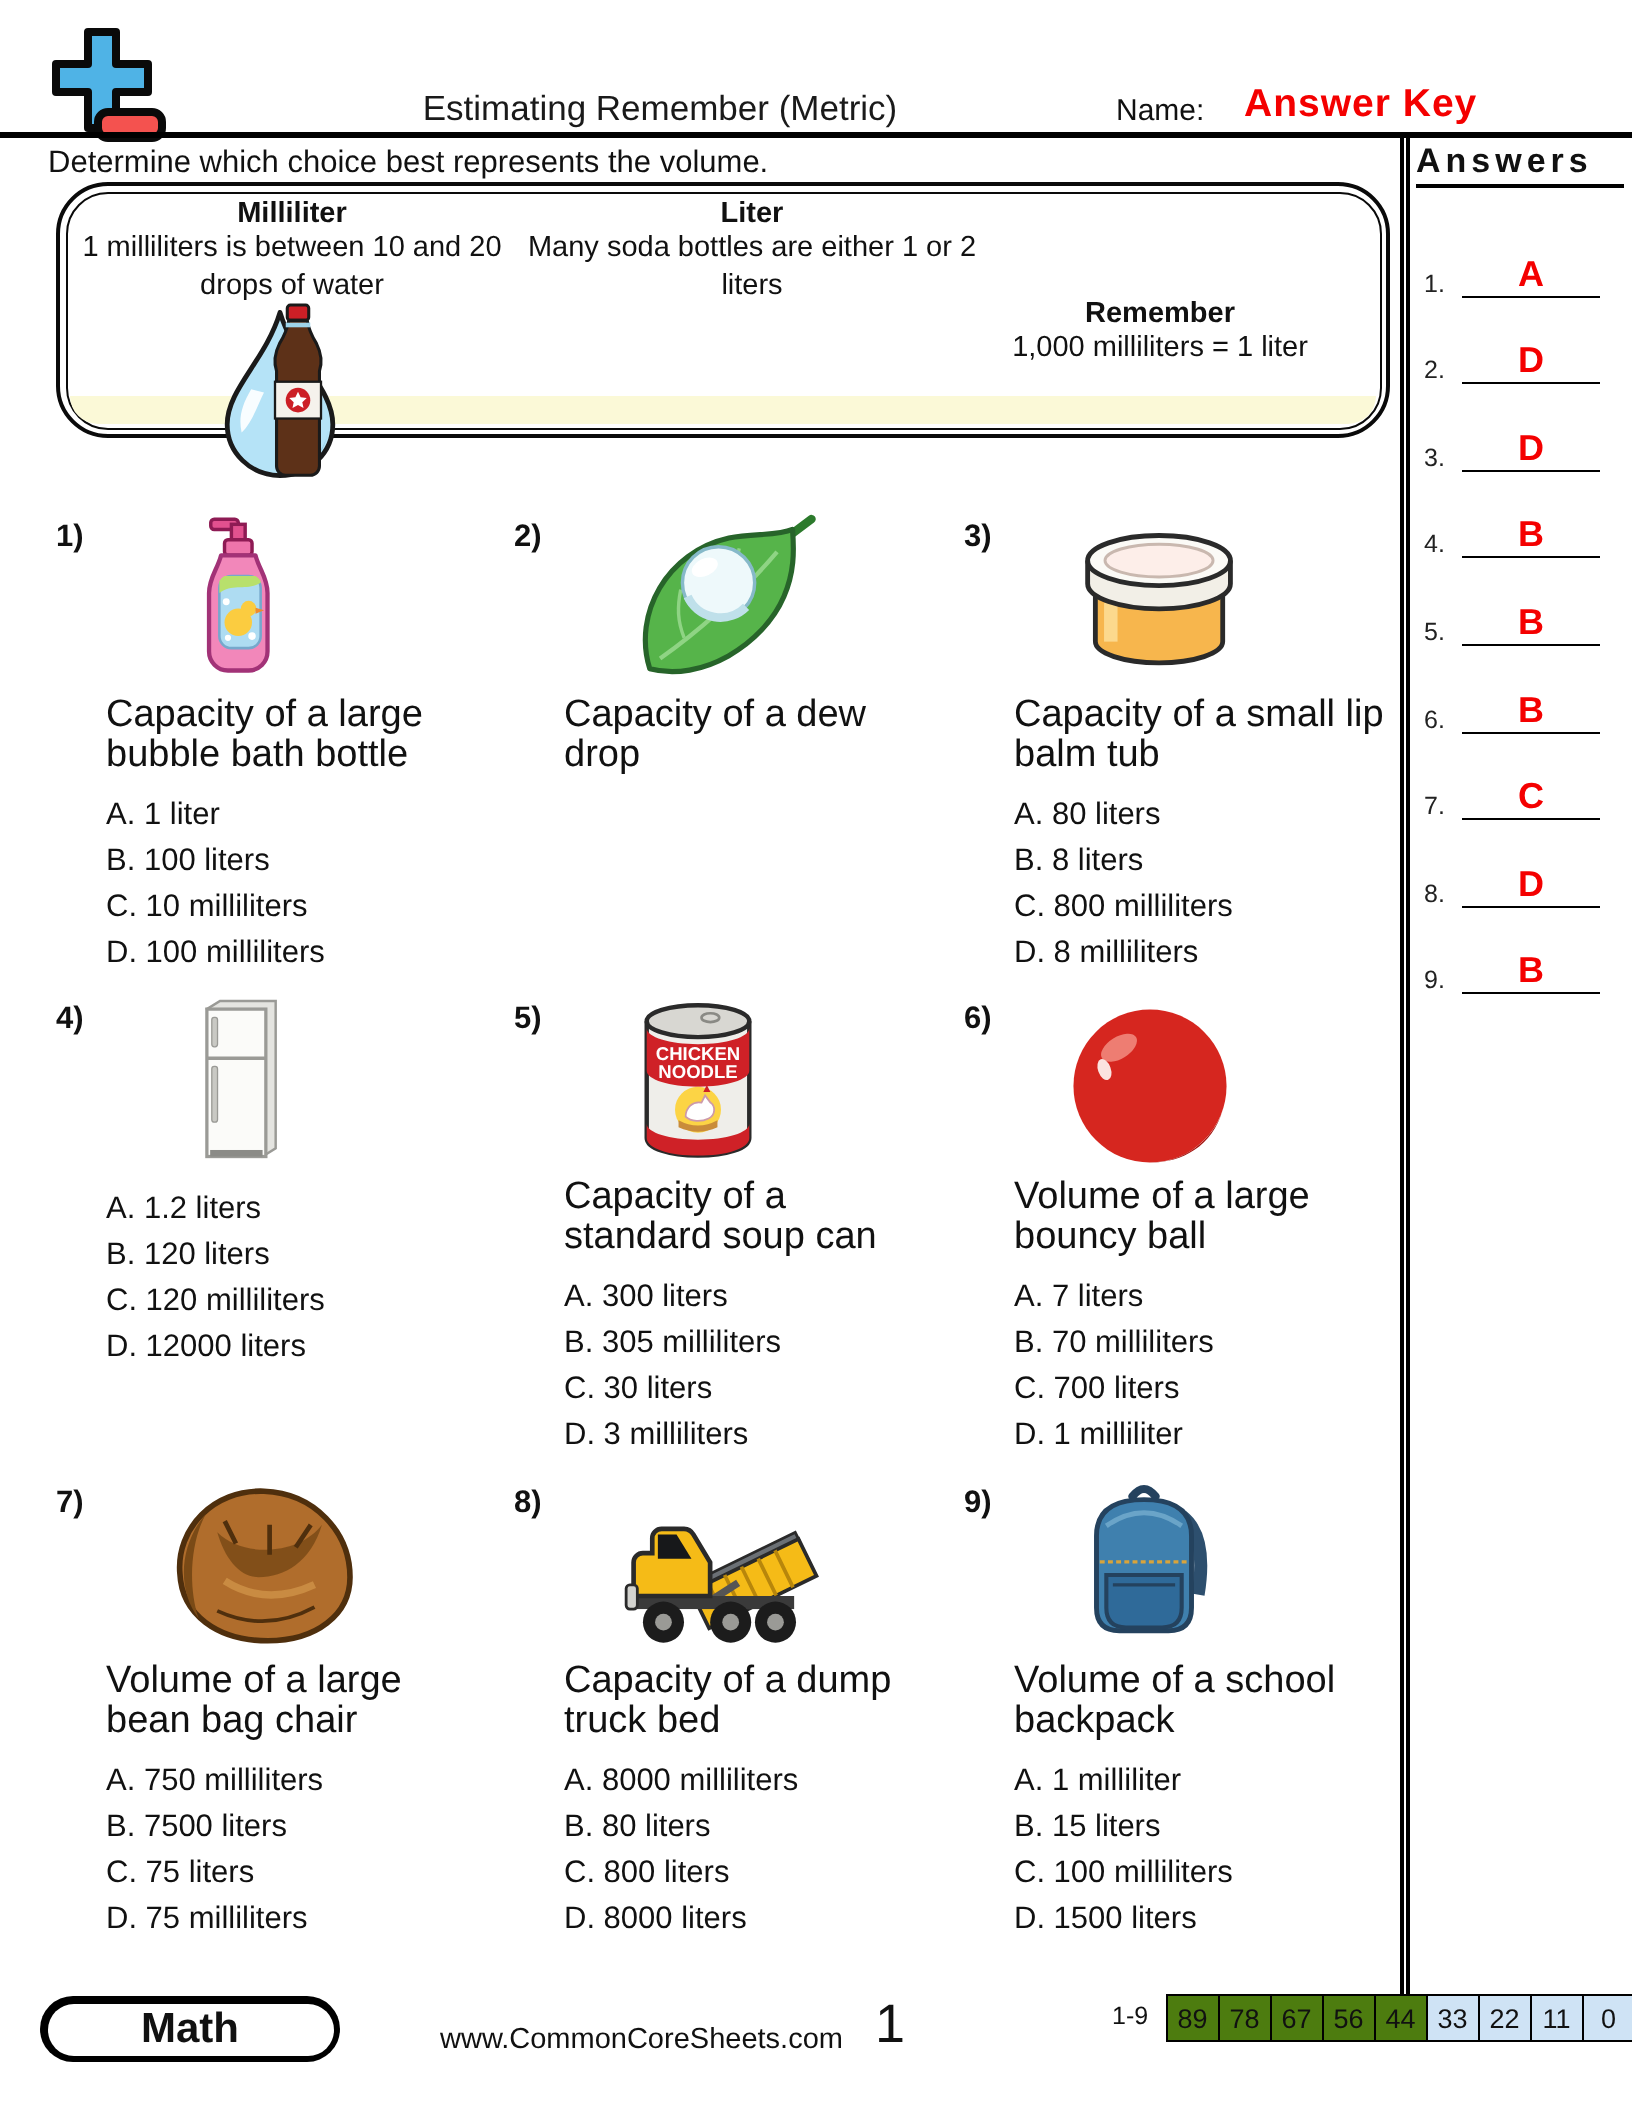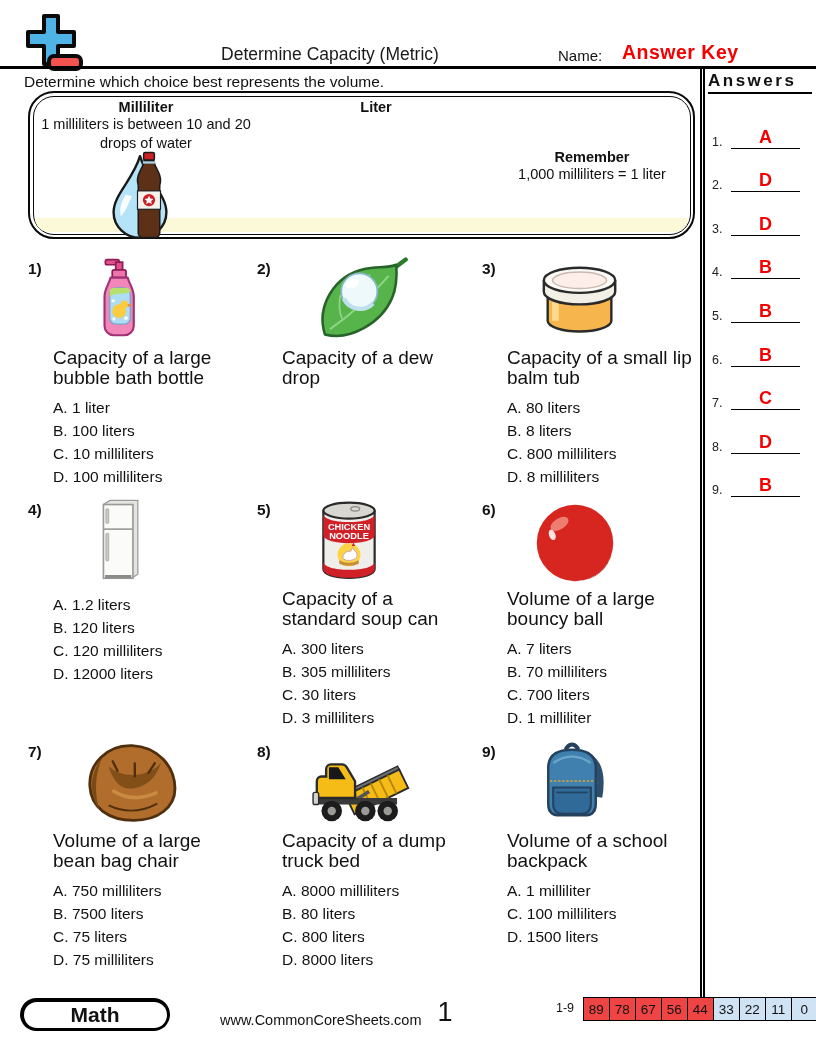--- a/index.html
+++ b/index.html
@@ -21,34 +21,34 @@
                  border-left:5px double #000;box-sizing:border-box;}
   .answers-title{display:block;margin:2px 0 0 3px;font-size:17px;font-weight:bold;
                  letter-spacing:2.5px;border-bottom:2px solid #000;padding-bottom:1px;}
   .answers-list{padding-top:16px;}
   .answer-row{height:43.6px;display:flex;align-items:flex-end;padding:0 12px 5px 7px;box-sizing:border-box;}
   .answer-num{font-size:12.5px;width:19px;color:#222;}
   .answer-line{flex:1;border-bottom:1.6px solid #000;text-align:center;font-weight:bold;
                font-size:18px;line-height:1;padding-bottom:2px;color:var(--answer-red,#f40000);}
 
   
-  .info-box{position:absolute;left:28px;top:91px;width:667px;height:148px;
+  .info-box{position:absolute;left:28px;top:91px;width:667px;height:128px;
             border:2.5px solid #0a0a0a;border-radius:26px;box-sizing:border-box;background:#fff;}
   .info-box::before{content:"";position:absolute;inset:2.5px;border:1.2px solid #0a0a0a;
             border-radius:21px;pointer-events:none;}
   .info-strip{position:absolute;left:5px;right:5px;bottom:5px;height:14px;
             background:var(--info-strip,#fbf9d7);border-radius:0 0 18px 18px;}
   .ib-col{position:absolute;text-align:center;}
   .ib-col1{left:10px;top:6px;width:212px;}
   .ib-col2{left:226px;top:6px;width:240px;}
   .ib-title{font-size:14.5px;font-weight:bold;}
   .ib-text{font-size:14.5px;line-height:18.5px;}
   .ib-drop{position:absolute;left:74px;top:60px;width:72px;height:88px;}
   .ib-bottle{position:absolute;left:98px;top:58px;width:42px;height:92px;}
-  .ib-remember{position:absolute;left:464px;top:56px;width:196px;text-align:center;}
+  .ib-remember{position:absolute;left:452px;top:56px;width:196px;text-align:center;}
 
   
   .q-grid{position:absolute;left:28px;top:255px;width:672px;
           display:grid;grid-template-columns:229px 225px 218px;grid-template-rows:241px 242px 245px;}
   .q{position:relative;box-sizing:border-box;}
   .q-num{position:absolute;left:0;top:5px;font-size:15.5px;font-weight:bold;}
   .q-img{width:120px;height:86px;margin:2px 0 5px 52px;display:flex;align-items:flex-end;justify-content:flex-start;}
   .q-img svg{max-width:100%;max-height:86px;}
   .q-caption{margin-left:25px;width:188px;font-size:19px;line-height:19.5px;}
   .q-options{margin:9px 0 0 25px;}
@@ -56,53 +56,54 @@
 
   
   .footer-badge{position:absolute;left:20px;top:998px;width:150px;height:33px;background:#000;border-radius:17px;}
   .footer-badge-inner{position:absolute;inset:3.5px;background:#fff;border-radius:13px;
           display:flex;align-items:center;justify-content:center;font-size:21px;font-weight:bold;}
   .footer-site{position:absolute;left:180px;top:1012px;font-size:14.5px;margin-left:40px;}
   .footer-page{position:absolute;left:395px;top:997px;width:100px;text-align:center;font-size:27px;}
   .score-label{position:absolute;left:556px;top:1001px;font-size:12.5px;}
   .score-row{position:absolute;left:584px;top:997px;display:flex;}
   .score-box{width:25.5px;height:22px;border:1.5px solid #000;margin-left:-1.5px;box-sizing:content-box;
-          display:flex;align-items:center;justify-content:center;font-size:13.5px;background:#ef4444;}
+          display:flex;align-items:center;justify-content:center;font-size:13.5px;background:#4d7c0f;}
   .score-box.hl{background:var(--score-highlight,#cfe3f5);}
 </style>
 </head>
 <body>
 
 <div class="page" style="--answer-red: #f40000; --score-highlight: #cfe3f5; --info-strip: #fbf9d7; --logo-blue: #4fb3e6; --logo-red: #f4524f;">
 
   <div class="logo">
     <svg viewBox="0 0 74 62" width="74" height="62">
       <path d="M28 4 h14 v16 h16 v14 h-16 v18 h-14 v-18 h-16 v-14 h16 Z" fill="#4fb3e6" stroke="#0a0a0a" stroke-width="4" stroke-linejoin="round"></path>
       <rect x="33" y="44" width="32" height="13" rx="5" fill="#f4524f" stroke="#0a0a0a" stroke-width="4"></rect>
     </svg>
   </div>
-  <div class="hdr-title">Determine Capacity (Metric)</div>
+  <div class="hdr-title">Estimating Remember (Metric)</div>
   <div class="name-label">Name:</div>
   <div class="name-value">Answer Key</div>
   <div class="header-rule"></div>
   <div class="instruction">Determine which choice best represents the volume.</div>
 
   <div class="info-box">
     <div class="info-strip"></div>
     <div class="ib-col ib-col1">
       <div class="ib-title">Milliliter</div>
       <div class="ib-text">1 milliliters is between 10 and 20 drops of water</div>
     </div>
     <div class="ib-drop"><svg viewBox="0 0 90 110" width="72" height="88">
           <path d="M45 4 C36 34 12 52 12 74 a33 32 0 0 0 66 0 C78 52 54 34 45 4 Z" fill="#b5e3f7" stroke="#1a1a1a" stroke-width="3" stroke-linejoin="round"></path>
           <path d="M27 52 C21 62 19 70 21 79 C27 74 31 62 35 54 Z" fill="#ffffff" opacity="0.9"></path>
           <path d="M45 104 a31 30 0 0 0 30 -26 c-2 14 -10 24 -30 26 Z" fill="#8ccbe8" opacity=".8"></path>
         </svg></div>
     <div class="ib-col ib-col2">
       <div class="ib-title">Liter</div>
+      <div class="ib-text">Many soda bottles are either 1 or 2 liters</div>
     </div>
     <div class="ib-bottle"><svg viewBox="0 0 46 120" width="42" height="92">
           <rect x="16" y="2" width="14" height="10" rx="2" fill="#cc1f26" stroke="#1a1a1a" stroke-width="2"></rect>
           <path d="M17 12 h12 c1 6 3 10 6 15 c3 6 4 12 2 18 v62 a6 6 0 0 1 -6 6 h-16 a6 6 0 0 1 -6 -6 v-62 c-2 -6 -1 -12 2 -18 c3 -5 5 -9 6 -15 Z" fill="#5d3118" stroke="#1a1a1a" stroke-width="2" stroke-linejoin="round"></path>
           <path d="M15 15 h16" stroke="#9fd4ea" stroke-width="3"></path>
           <rect x="8" y="52" width="30" height="24" fill="#f5f2ec" stroke="#1a1a1a" stroke-width="1.5"></rect>
           <circle cx="23" cy="64" r="8" fill="#cc1f26"></circle>
           <path d="M23 58.5 l1.7 3.6 4 .5 -2.9 2.7 .8 3.9 -3.6 -2 -3.6 2 .8 -3.9 -2.9 -2.7 4 -.5 Z" fill="#fff"></path>
         </svg></div>
     <div class="ib-remember">
@@ -302,20 +303,21 @@
             <path d="M16 34 q0 -22 29 -22 q29 0 29 22 v44 q0 14 -14 14 h-30 q-14 0 -14 -14 Z" fill="#3f80ae" stroke="#24425e" stroke-width="3"></path>
             <path d="M22 28 q23 -16 46 0" stroke="#6aa4c8" stroke-width="3" fill="none"></path>
             <path d="M18 50 h54" stroke="#d9a43b" stroke-width="2" stroke-dasharray="3 2"></path>
             <path d="M22 58 h46 v20 q0 12 -12 12 h-22 q-12 0 -12 -12 Z" fill="#2f6a99" stroke="#24425e" stroke-width="2.5"></path>
             <path d="M26 64 h38" stroke="#24425e" stroke-width="2"></path>
           </svg>
         </div>
       <div class="q-caption">Volume of a school backpack</div>
       <div class="q-options">
         <div class="q-opt">A. 1 milliliter</div>
+        <div class="q-opt">B. 15 liters</div>
         <div class="q-opt">C. 100 milliliters</div>
         <div class="q-opt">D. 1500 liters</div>
       </div>
     </div>
 
   </div>
 
   <div class="answers-panel">
     <span class="answers-title">Answers</span>
     <div class="answers-list">

